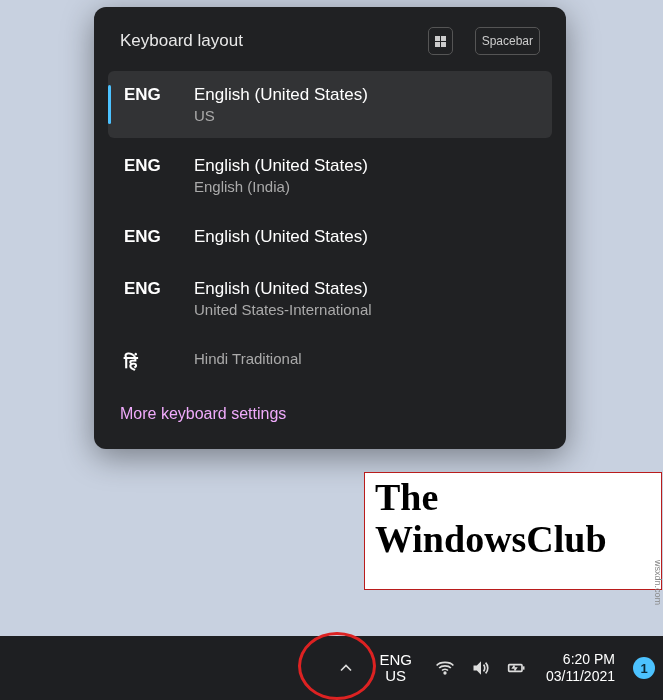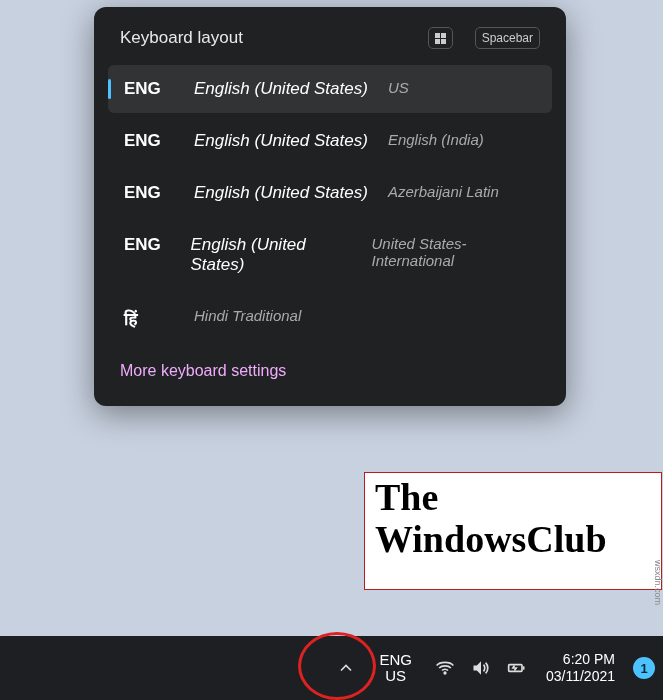--- a/index.html
+++ b/index.html
@@ -36,21 +36,21 @@
     .key-badge {
       border: 1px solid #555;
       border-radius: 5px;
       padding: 2px 6px;
       font-size: 12px;
       color: #ccc;
       display: inline-flex;
       align-items: center;
       justify-content: center;
       min-width: 22px;
-      height: 22px;
+      height: 28px;
     }
     .win-logo {
       display: grid;
       grid-template-columns: 5px 5px;
       grid-template-rows: 5px 5px;
       gap: 1px;
     }
     .win-logo span { background: #ccc; }
     .layout-list { display: flex; flex-direction: column; gap: 4px; }
     .layout-item {
@@ -72,21 +72,21 @@
       background: #4cc2ff;
       border-radius: 2px;
     }
     .lang-code {
       font-size: 17px;
       font-weight: 600;
       color: #fff;
       width: 50px;
       text-align: left;
     }
-    .lang-block { display: flex; gap: 20px; font-style: italic; }
+    .lang-block { display: flex; flex-direction: column; gap: 2px; }
     .lang-name { font-size: 17px; color: #fff; }
     .lang-layout { font-size: 15px; color: #aaa; }
     .more-settings {
       padding: 18px 12px 12px 12px;
       font-size: 16px;
       color: #f0abfc;
       cursor: pointer;
     }
     .watermark {
       position: absolute;
@@ -211,21 +211,20 @@
       <div class="lang-block">
         <div class="lang-name">English (United States)</div>
         <div class="lang-layout">English (India)</div>
       </div>
     </div>
 
     <div class="layout-item">
       <div class="lang-code">ENG</div>
       <div class="lang-block">
         <div class="lang-name">English (United States)</div>
-        <div class="lang-layout">Azerbaijani Latin</div>
       </div>
     </div>
 
     <div class="layout-item">
       <div class="lang-code">ENG</div>
       <div class="lang-block">
         <div class="lang-name">English (United States)</div>
         <div class="lang-layout">United States-International</div>
       </div>
     </div>

